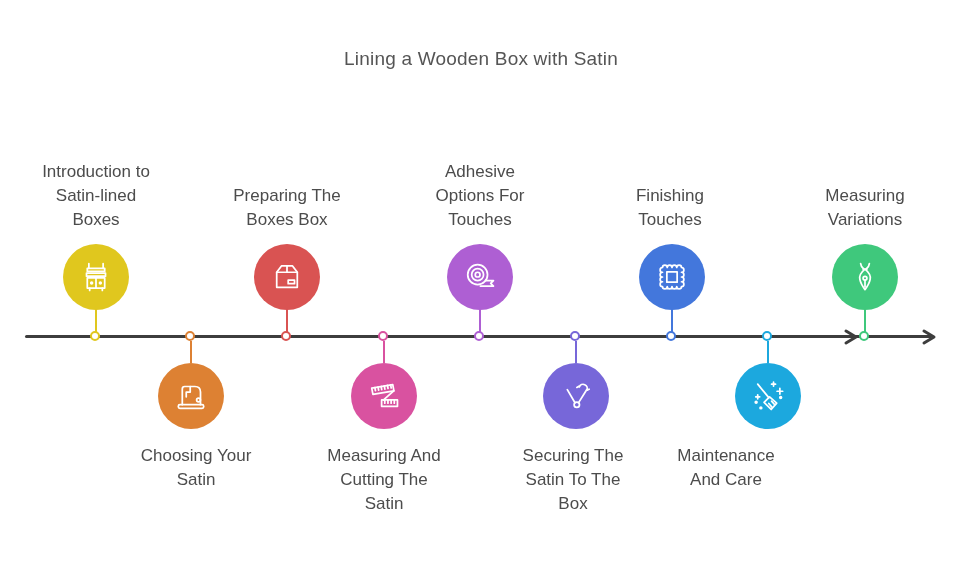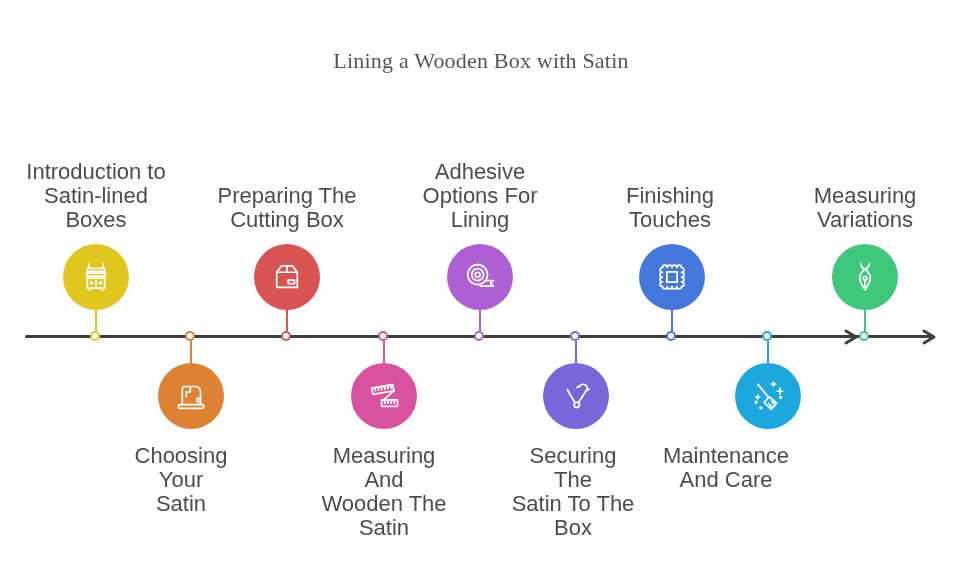--- a/index.html
+++ b/index.html
@@ -3,25 +3,25 @@
 <meta charset="utf-8">
 <style>
   html,body{margin:0;padding:0;}
   body{
     width:962px;height:566px;position:relative;overflow:hidden;
     background:#ffffff;
     font-family:"Liberation Sans","DejaVu Sans",sans-serif;
   }
   .title{
     position:absolute;left:0;top:48px;width:962px;text-align:center;
-    font-size:22px;color:#555555;letter-spacing:.2px;font-family:Liberation Serif, serif;
+    font-size:19px;color:#555555;letter-spacing:.2px;
   }
   .node-label{
     position:absolute;display:flex;justify-content:center;
-    font-size:22px;line-height:24px;color:#4c4c4c;text-align:center;
+    font-size:17px;line-height:24px;color:#4c4c4c;text-align:center;
     white-space:pre-line;
   }
   .node-label.top{align-items:flex-end;height:86px;top:146px;}
   .node-label.bottom{align-items:flex-start;height:86px;top:444px;}
   .circle{
     position:absolute;width:66px;height:66px;border-radius:50%;
     display:flex;align-items:center;justify-content:center;
   }
   .icon{display:block;}
   .stem{position:absolute;width:2px;}
@@ -55,63 +55,63 @@
     <path d="M15 7 V13 M33 7 V13"></path>
     <rect x="13" y="13" width="22" height="4"></rect>
     <rect x="12" y="19" width="24" height="4"></rect>
     <rect x="13" y="25" width="22" height="13"></rect>
     <path d="M24 25 V38 M16 38 v3 M32 38 v3"></path>
     <circle cx="18.5" cy="31.5" r="1.1" fill="#ffffff"></circle>
     <circle cx="29.5" cy="31.5" r="1.1" fill="#ffffff"></circle>
   </svg>
 </div>
 
-<div class="node-label bottom" style="left:111px;width:140px">Choosing Your
+<div class="node-label bottom" style="left:126px;width:140px">Choosing Your
 Satin</div>
 <div class="stem" style="left: 190px; top: 341px; height: 22px; background-color: rgb(221, 129, 51);"></div>
 <div class="dot" style="left: 185px; top: 331px; border-color: rgb(221, 129, 51);"></div>
 <div class="circle" style="left: 158px; top: 363px; background-color: rgb(221, 129, 51);">
   <svg class="icon" width="38" height="38" viewBox="0 0 48 48" fill="none" stroke="#ffffff" stroke-width="2.2" stroke-linecap="round" stroke-linejoin="round">
     <path d="M13 35 V15 q0 -3 3 -3 h13 q7 0 7 7 v16"></path>
     <path d="M23 12 v7 h-5 m0 0 v6"></path>
     <circle cx="33.5" cy="29" r="2.4"></circle>
     <rect x="8" y="35" width="32" height="4.5" rx="2"></rect>
   </svg>
 </div>
 
 <div class="node-label top" style="left:212px;width:150px">Preparing The
-Cutting Box</div>
+Boxes Box</div>
 <div class="stem" style="left: 286px; top: 309px; height: 24px; background-color: rgb(217, 83, 82);"></div>
 <div class="dot" style="left: 281px; top: 331px; border-color: rgb(217, 83, 82);"></div>
 <div class="circle" style="left: 254px; top: 244px; background-color: rgb(217, 83, 82);">
   <svg class="icon" width="38" height="38" viewBox="0 0 48 48" fill="none" stroke="#ffffff" stroke-width="2.2" stroke-linecap="round" stroke-linejoin="round">
     <path d="M11 18 L17 10 H31 L37 18 V37 H11 Z"></path>
     <path d="M11 18 H37 M24 10 V18"></path>
     <rect x="25.5" y="28" width="8" height="4.5"></rect>
   </svg>
 </div>
 
 <div class="node-label bottom" style="left:314px;width:140px">Measuring And
-Wooden The
+Cutting The
 Satin</div>
 <div class="stem" style="left: 383px; top: 341px; height: 22px; background-color: rgb(217, 82, 160);"></div>
 <div class="dot" style="left: 378px; top: 331px; border-color: rgb(217, 82, 160);"></div>
 <div class="circle" style="left: 351px; top: 363px; background-color: rgb(217, 82, 160);">
   <svg class="icon" width="38" height="38" viewBox="0 0 48 48" fill="none" stroke="#ffffff" stroke-width="2.2" stroke-linecap="round" stroke-linejoin="round">
     <path d="M8.5 14 L35 9.5 L36.5 17.5 L10 22 Z"></path>
     <path d="M12.5 13.4 l0.7 3.9 M16.5 12.7 l0.7 3.9 M20.4 12 l0.7 3.9 M24.4 11.3 l0.7 3.9 M28.4 10.6 l0.7 3.9 M32.4 10 l0.7 3.9"></path>
     <path d="M36.3 17.6 L23.5 29"></path>
     <path d="M21 29 H41 V37 H21 Z"></path>
     <path d="M25 29 v4 M29 29 v4 M33 29 v4 M37 29 v4"></path>
   </svg>
 </div>
 
 <div class="node-label top" style="left:420px;width:120px">Adhesive
 Options For
-Lining</div>
+Touches</div>
 <div class="stem" style="left: 479px; top: 309px; height: 24px; background-color: rgb(174, 95, 211);"></div>
 <div class="dot" style="left: 474px; top: 331px; border-color: rgb(174, 95, 211);"></div>
 <div class="circle" style="left: 447px; top: 244px; background-color: rgb(174, 95, 211);">
   <svg class="icon" width="38" height="38" viewBox="0 0 48 48" fill="none" stroke="#ffffff" stroke-width="2.2" stroke-linecap="round" stroke-linejoin="round">
     <path d="M31 28.5 L41 28.5 L37.5 32 L41 35.5 L24.5 35.5"></path>
     <circle cx="21" cy="21" r="12.5"></circle>
     <circle cx="21" cy="21" r="7.5"></circle>
     <circle cx="21" cy="21" r="3"></circle>
   </svg>
 </div>

